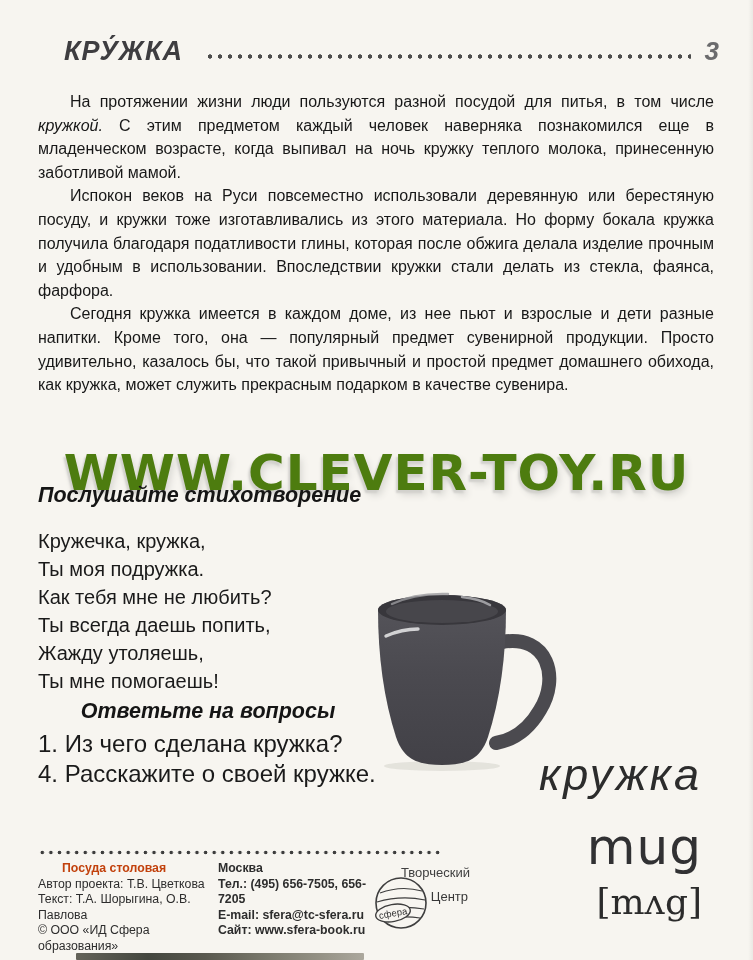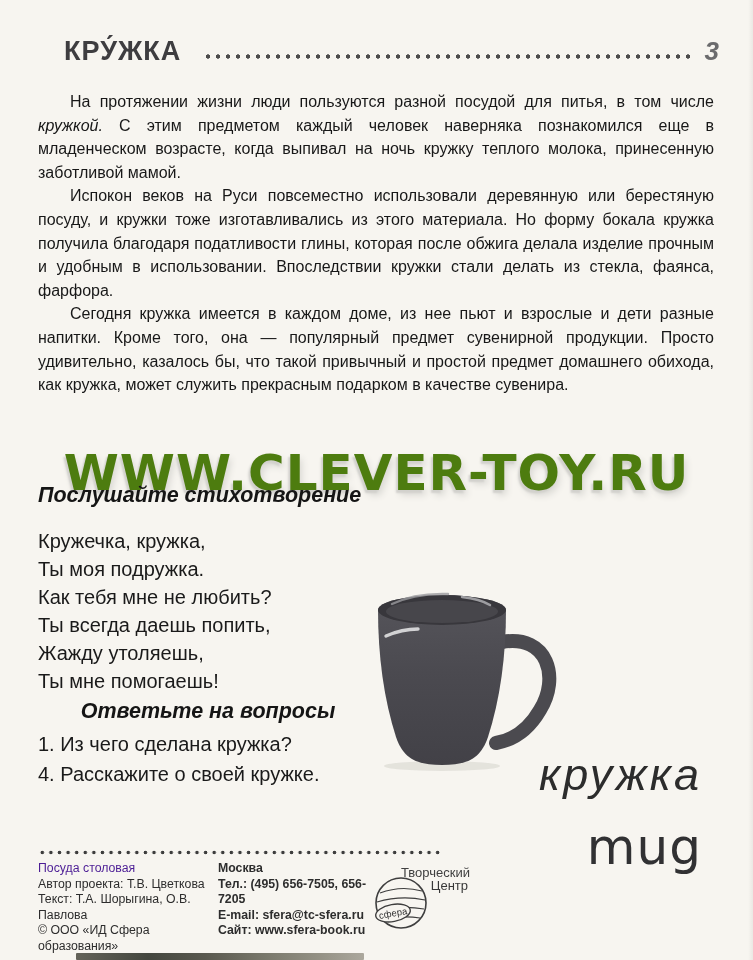--- a/index.html
+++ b/index.html
@@ -9,21 +9,21 @@
   .page {
     position:relative; width:753px; height:960px;
     background:#f7f5f0; overflow:hidden; color:#1c1c1c;
   }
   .scan-edge-right { position:absolute; right:0; top:0; width:5px; height:100%;
     background:linear-gradient(90deg, rgba(0,0,0,0), rgba(0,0,0,0.05)); }
 
   
   .header { position:absolute; top:36px; left:64px; right:34px;
     display:flex; align-items:flex-end; }
-  .page-title { font-size:27px; font-weight:bold; 
+  .page-title { font-size:27px; font-weight:bold; font-style:italic;
     letter-spacing:1px; color:#3e3d40; line-height:1.1; white-space:nowrap; }
   .leader-dots { flex:1; height:7px; margin:0 14px 7px 22px;
     background-image:radial-gradient(circle, #4c4c4c 1.9px, transparent 2.5px);
     background-size:10px 7px; background-repeat:repeat-x; background-position:left center; }
   .page-number { font-size:26px; font-style:italic; font-weight:bold;
     color:#6b6b6d; margin-bottom:0; }
 
   
   .bodytext { position:absolute; top:90px; left:38px; width:676px;
     font-size:16px; line-height:23.6px; text-align:justify; color:#181818; }
@@ -41,21 +41,21 @@
   .col-left { width:337px; flex:none; }
   .col-right { flex:1; }
   .sec-heading { font-size:21.5px; font-weight:bold; font-style:italic;
     color:#151515; margin-bottom:19px; }
   .poem-line, .riddle-line { font-size:20px; line-height:28px; color:#1a1a1a; }
   .italic { font-style:italic; }
 
   
   .questions { position:absolute; top:699px; left:38px; width:340px; z-index:2; }
   .questions .sec-heading { margin-bottom:5px;text-align:center; }
-  .question-line { font-size:20px; line-height:30px; color:#1a1a1a; }
+  .question-line { font-size:24px; line-height:30px; color:#1a1a1a; }
 
   
   .mug-photo { position:absolute; left:362px; top:584px; width:204px; height:194px;
     z-index:2; }
 
   
   .vocab { position:absolute; right:51px; top:752px; text-align:right; z-index:2; }
   .vocab-script { font-family:Liberation Sans, sans-serif; font-style:italic;
     font-size:45px; letter-spacing:3px; color:#2c2c2c; line-height:1.0; }
   .vocab-english { font-family:"DejaVu Sans", sans-serif; font-size:50px;
@@ -65,25 +65,25 @@
 
   
   .footer { position:absolute; top:850px; left:38px; width:402px; z-index:2; }
   .footer-dots { height:5px; margin-bottom:6px;
     background-image:radial-gradient(circle, #3d3d3d 1.5px, transparent 2.1px);
     background-size:8.6px 5px; background-repeat:repeat-x; background-position:left center; }
   .footer-cols { display:flex; }
   .footer-col1 { width:180px; flex:none; }
   .footer-col2 { width:158px; flex:none;font-weight:bold; }
   .footer-line { font-size:12.3px; line-height:15.6px; color:#2d2d2d; }
-  .footer-line.bold { font-weight:normal; color:#4c1d95; }
+  .footer-line.bold { font-weight:bold; color:#c2410c;margin-left:24px; }
 
   .logo { position:relative; width:100px; height:78px; flex:none; margin-left:-6px; }
   .logo-line1 { position:absolute; top:4px; right:0; font-size:13px; color:#404040; }
-  .logo-line2 { position:absolute; top:17px; right:2px; font-size:13px; color:#383838; }
+  .logo-line2 { position:absolute; top:28px; right:2px; font-size:13px; color:#383838; }
   .logo-mark { position:absolute; left:2px; top:13px; }
 
   
   .bottom-strip { position:absolute; left:76px; top:953px; width:288px; height:7px;
     background:linear-gradient(90deg,#57564c 0%, #34372f 25%, #4c4b41 45%, #6d6c5f 65%, #8c897c 85%, #a5a196 100%);
     border-radius:1px; opacity:.92; }
 </style>
 </head>
 <body>
 
@@ -143,20 +143,21 @@
       <path d="M30,20 Q52,9 86,10" fill="none" stroke="#9a9a9e" stroke-width="2.5" stroke-linecap="round" opacity="0.8"></path>
       <path d="M100,13 Q118,15 128,21" fill="none" stroke="#c9c9cc" stroke-width="2.5" stroke-linecap="round" opacity="0.7"></path>
 
       <path d="M24,52 Q40,45 56,45" fill="none" stroke="#e9e9ea" stroke-width="3.4" stroke-linecap="round" opacity="0.85"></path>
     </svg>
   </div>
 
   <div class="vocab">
     <div class="vocab-script">кружка</div>
     <div class="vocab-english">mug</div>
+    <div class="vocab-transcription">[mʌg]</div>
   </div>
 
   <div class="footer">
     <div class="footer-dots"></div>
     <div class="footer-cols">
       <div class="footer-col1">
         <div class="footer-line bold">Посуда столовая</div>
         <div class="footer-line">Автор проекта: Т.В. Цветкова</div>
         <div class="footer-line">Текст: Т.А. Шорыгина, О.В. Павлова</div>
         <div class="footer-line">© ООО «ИД Сфера образования»</div>

